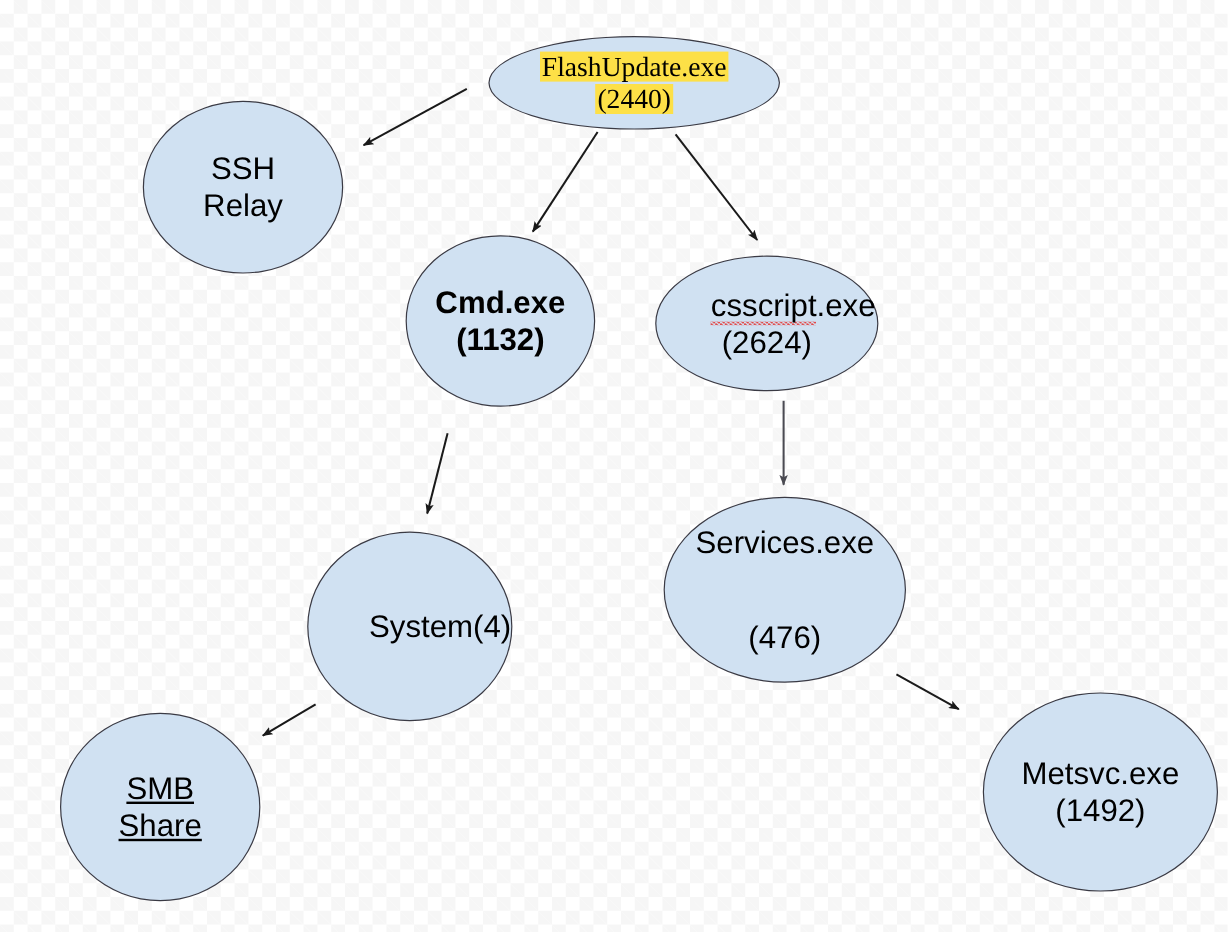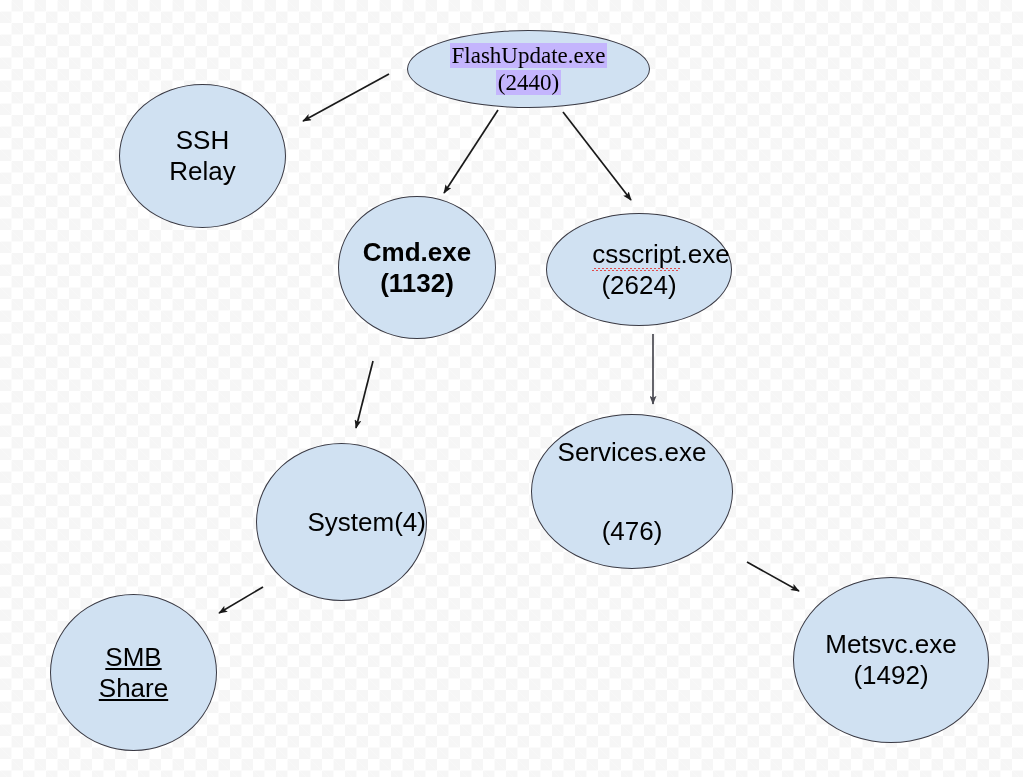--- a/index.html
+++ b/index.html
@@ -24,21 +24,21 @@
     border:1.4px solid #3a3a44;
     display:flex; flex-direction:column;
     align-items:center; justify-content:center;
     color:#000;
     text-align:center;
     line-height:1.18;
   }
   .node .ln { display:block; white-space:nowrap; }
   .sans { font-family:"Liberation Sans", sans-serif; font-size:26px; }
   .serif { font-family:"Liberation Serif", serif; font-size:23px; }
-  .hl { background:#c4b5fd; padding:0 2px; }
+  .hl { background:#fde047; padding:0 2px; }
   .sq {
     background-repeat:repeat-x;
     background-position:left bottom;
     background-size:4px 3px;
     background-image:
       radial-gradient(circle at 1px 2.6px, #e24a4a 1.05px, transparent 1.15px),
       radial-gradient(circle at 3px 0.4px, #e24a4a 1.05px, transparent 1.15px);
     padding-bottom:2px;
     margin-left:44px;
   }
@@ -94,27 +94,27 @@
         <span class="ln">Cmd.exe</span>
         <span class="ln">(1132)</span>
       </div>
       <div class="node sans" style="left: 546px; top: 213px; width: 186px; height: 113px;">
         <span class="ln"><span class="sq">csscript</span>.exe</span>
         <span class="ln">(2624)</span>
       </div>
       <div class="node sans" style="left: 256px; top: 443px; width: 171px; height: 158px; align-items: flex-end;">
         <span class="ln">System(4)</span>
       </div>
-      <div class="node sans" style="left: 531px; top: 414px; width: 202px; height: 155px; gap: 48px;">
+      <div class="node sans" style="left: 553px; top: 414px; width: 202px; height: 155px; gap: 48px;">
         <span class="ln">Services.exe</span>
         <span class="ln">(476)</span>
       </div>
       <div class="node sans" style="left: 50px; top: 594px; width: 167px; height: 157px; text-decoration: underline;">
         <span class="ln">SMB</span>
         <span class="ln">Share</span>
       </div>
-      <div class="node sans" style="left: 793px; top: 577px; width: 196px; height: 166px;">
+      <div class="node sans" style="left: 819px; top: 577px; width: 196px; height: 166px;">
         <span class="ln">Metsvc.exe</span>
         <span class="ln">(1492)</span>
       </div>
     </div>
 
 </div>
 
 </body></html>

